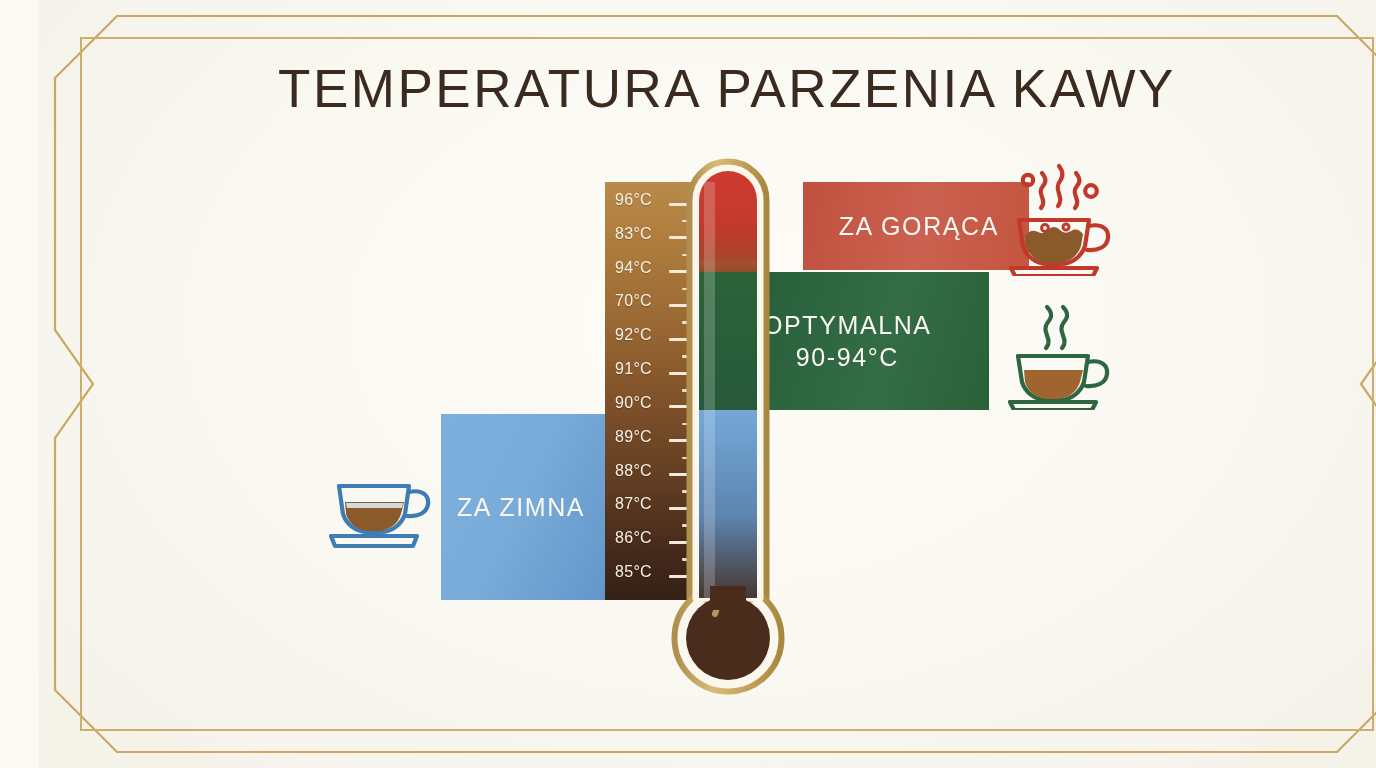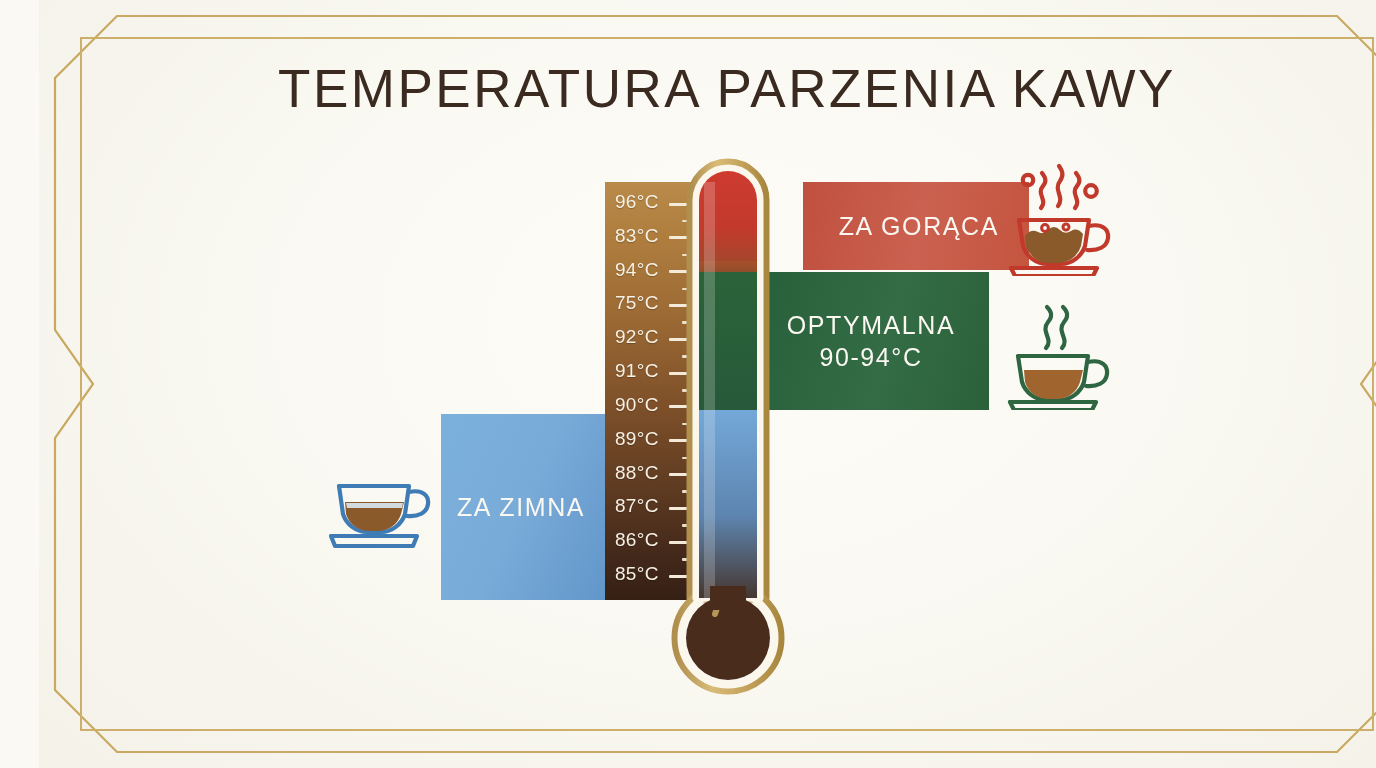--- a/index.html
+++ b/index.html
@@ -59,21 +59,21 @@
     width: 226px; height: 88px;
     background: linear-gradient(100deg, #c0503f 0%, #cb6150 52%, #c4553f 100%);
     justify-content: flex-end;
     padding-right: 30px;
     box-sizing: border-box;
   }
   .panel-optimal {
     left: 724px;  top: 272px;
     width: 226px; height: 138px;
     background: linear-gradient(105deg, #27603a 0%, #336c45 55%, #2b6139 100%);
-    justify-content: center;
+    justify-content: flex-start;
     padding-right: 10px;
     box-sizing: border-box;
   }
   .panel-cold {
     left: 402px;  top: 414px;
     width: 186px; height: 186px;
     background: linear-gradient(115deg, #7cb0dc 0%, #79abd8 45%, #5e93c8 100%);
     justify-content: flex-start;
     padding-left: 16px;
     box-sizing: border-box;
@@ -100,21 +100,21 @@
   .tickrow {
     position: absolute;
     left: 0;
     width: 98px;
     height: 0;
   }
   .tick-label {
     position: absolute;
     left: 10px;
     top: -13px;
-    font-size: 19px;
+    font-size: 16px;
     color: #f7f1e4;
     letter-spacing: 0.3px;
     text-shadow: 0 1px 1px rgba(0,0,0,.25);
     white-space: nowrap;
   }
   .tick-major {
     position: absolute;
     right: 4px;
     top: -1.5px;
     width: 30px;
@@ -192,21 +192,21 @@
         <span class="tick-minor"></span>
       </div>
       <div class="tickrow" style="top: 89.6364px;">
         <span class="tick-label">94°C</span>
         <span class="tick-major"></span>
       </div>
       <div class="tickrow" style="top: 106.545px;">
         <span class="tick-minor"></span>
       </div>
       <div class="tickrow" style="top: 123.455px;">
-        <span class="tick-label">75°C</span>
+        <span class="tick-label">70°C</span>
         <span class="tick-major"></span>
       </div>
       <div class="tickrow" style="top: 140.364px;">
         <span class="tick-minor"></span>
       </div>
       <div class="tickrow" style="top: 157.273px;">
         <span class="tick-label">92°C</span>
         <span class="tick-major"></span>
       </div>
       <div class="tickrow" style="top: 174.182px;">

